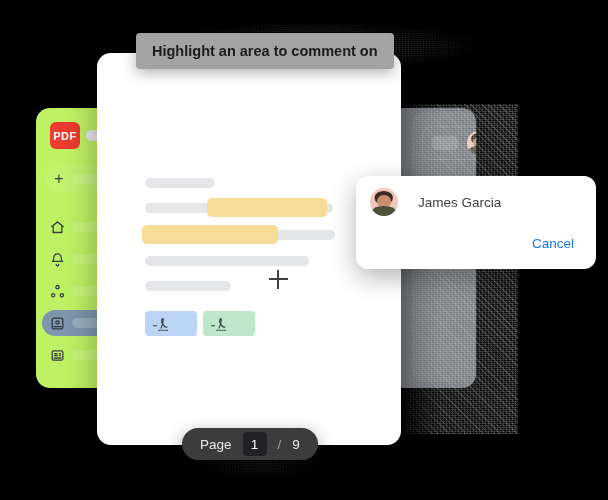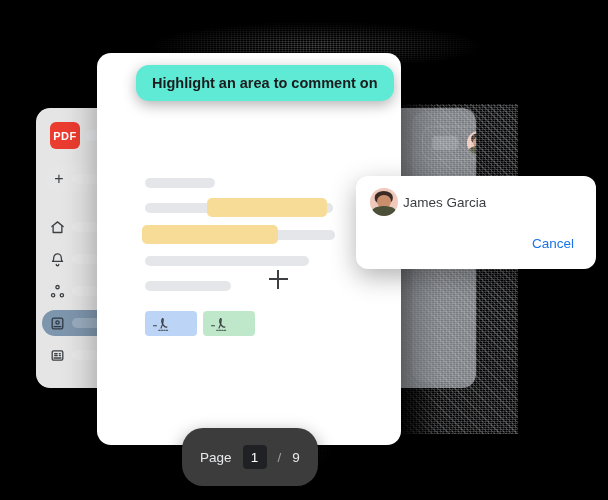--- a/index.html
+++ b/index.html
@@ -84,21 +84,21 @@
     -webkit-mask-image: radial-gradient(ellipse at 50% 50%, rgba(0,0,0,1) 0%, rgba(0,0,0,0) 70%);
     pointer-events: none;
   }
 
   
   .sidebar {
     position: absolute;
     left: 0; top: 0;
     width: 108px;
     height: 280px;
-    background: #e5e5e5;
+    background: #bef264;
     border-radius: 14px 0 0 14px;
   }
   .pdf-logo {
     position: absolute;
     left: 14px; top: 14px;
     width: 30px; height: 27px;
     background: #eb3c30;
     border-radius: 6px;
     display: flex;
     align-items: center;
@@ -268,47 +268,46 @@
   }
   .sig-blue  { background: #bcd4f5; }
   .sig-green { background: #bfe7ca; }
 
   
   .tooltip {
     position: absolute;
     left: 136px; top: 33px;
     height: 36px;
     padding: 0 16px;
-    background: #5eead4;
-    border-radius: 13px;
+    background: #a3a3a3;
+    border-radius: 4px;
     display: flex;
     align-items: center;
     color: #1b1c1e;
     font-size: 14.5px;
     font-weight: bold;
     white-space: nowrap;
     box-shadow: 0 4px 14px rgba(0,0,0,.30);
-    margin-top: 32px;
   }
 
   
   .popup {
     position: absolute;
     left: 356px; top: 176px;
     width: 240px;
     background: #ffffff;
     border-radius: 12px;
     box-shadow: 0 8px 26px rgba(0,0,0,.30);
     padding: 12px 14px 12px 14px;
     box-sizing: border-box;
   }
   .popup-head {
     display: flex;
     align-items: center;
-    gap: 5px;
+    gap: 20px;
     margin-bottom: 10px;
   }
   .popup-name {
     font-size: 13.5px;
     color: #3c4043;
   }
   .comment-box {
     border: 1px solid #dadce0;
     border-radius: 9px;
     padding: 9px 11px 10px 11px;
@@ -348,21 +347,21 @@
     font-family: inherit;
     padding: 9px 17px;
     border-radius: 17px;
     cursor: pointer;
   }
 
   
   .page-nav {
     position: absolute;
     left: 182px; top: 428px;
-    height: 58px;
+    height: 32px;
     padding: 0 18px;
     background: #3c3c3c;
     border-radius: 21px;
     display: flex;
     align-items: center;
     gap: 11px;
     color: #e8eaed;
     font-size: 13.5px;
     box-shadow: 0 6px 18px rgba(0,0,0,.4);
   }

